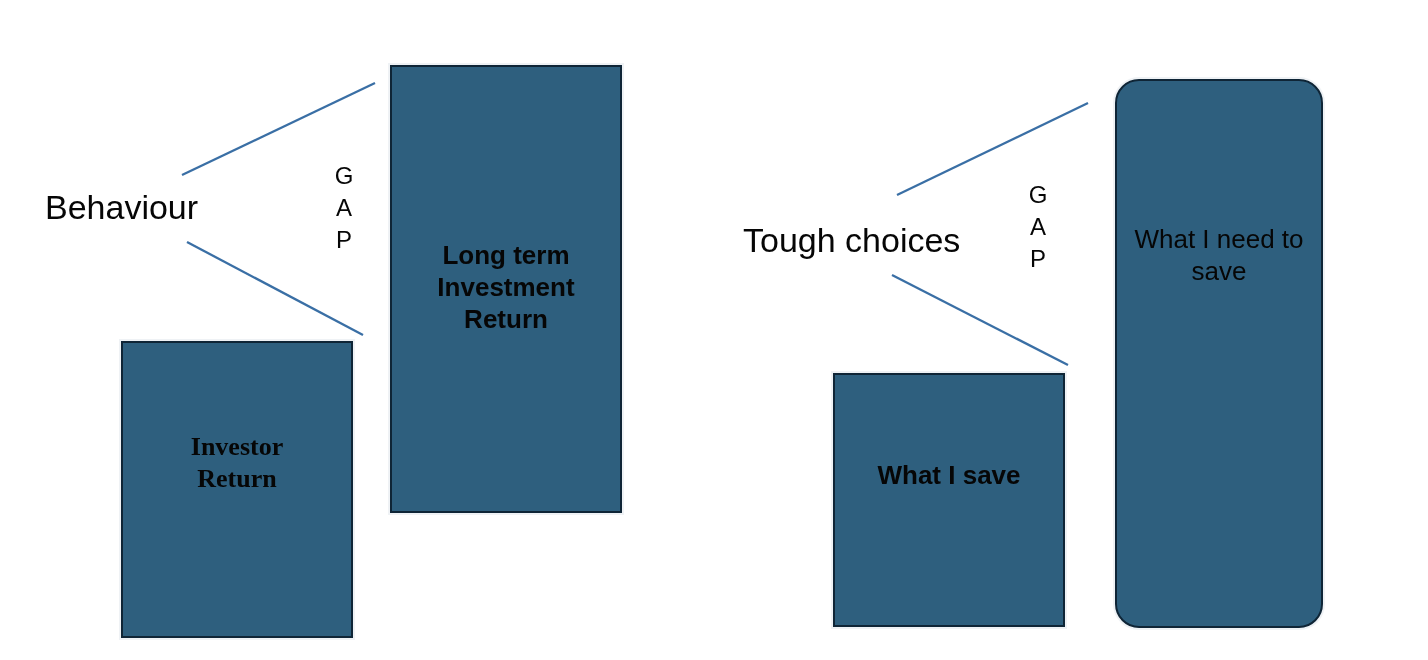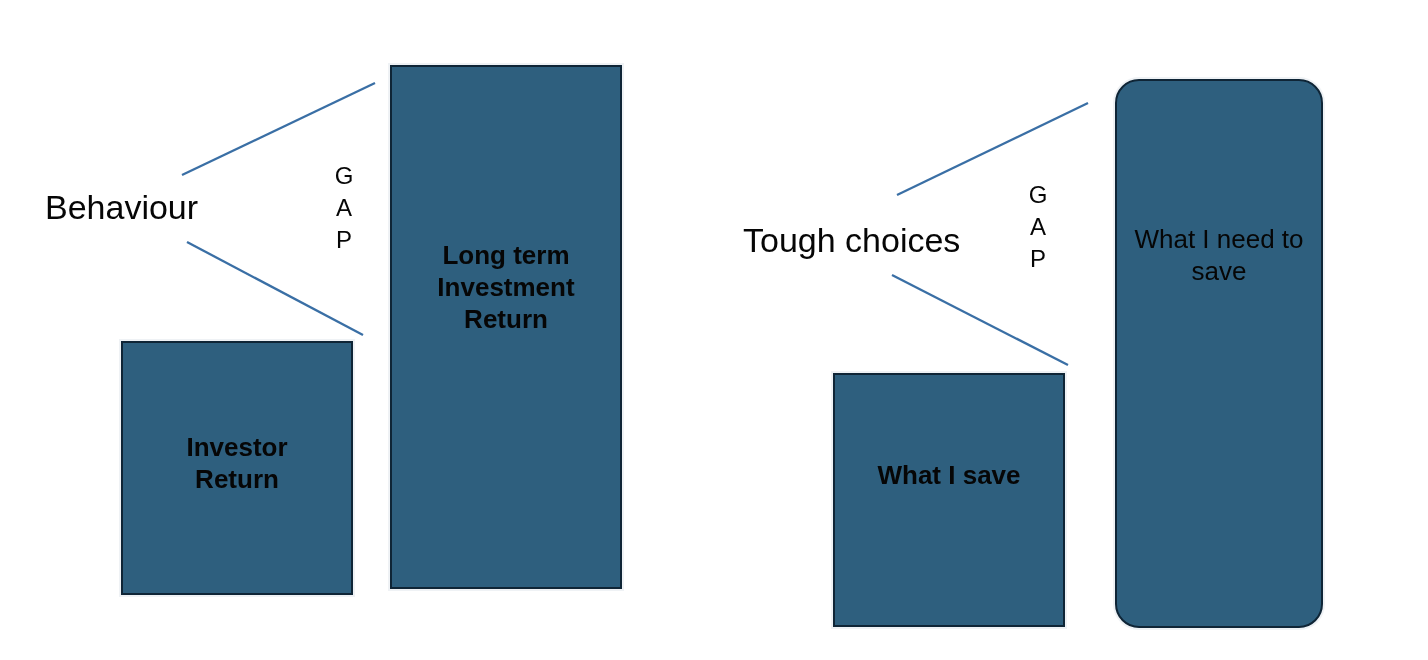--- a/index.html
+++ b/index.html
@@ -79,27 +79,27 @@
   <div>
 
     <div class="free-label" style="left:45px; top:193px;">Behaviour</div>
 
     <div class="gap-label" style="left:329px; top:160px;">
       <span>G</span>
       <span>A</span>
       <span>P</span>
     </div>
 
-    <div class="box" style="left:390px; top:65px; width:232px; height:524px;">
+    <div class="box" style="left:390px; top:65px; width:232px; height:448px;">
       <div class="box-label bold" style="top:172px;">Long term
 Investment
 Return</div>
     </div>
 
-    <div class="box" style="left:121px; top:341px; width:232px; height:254px;">
+    <div class="box" style="left:121px; top:341px; width:232px; height:297px;font-family:Liberation Serif, serif;">
       <div class="box-label bold" style="top:88px;">Investor
 Return</div>
     </div>
 
   </div>
 
   <div>
 
     <div class="free-label" style="left:722px; top:226px;margin-left:21px;">Tough choices</div>
 

